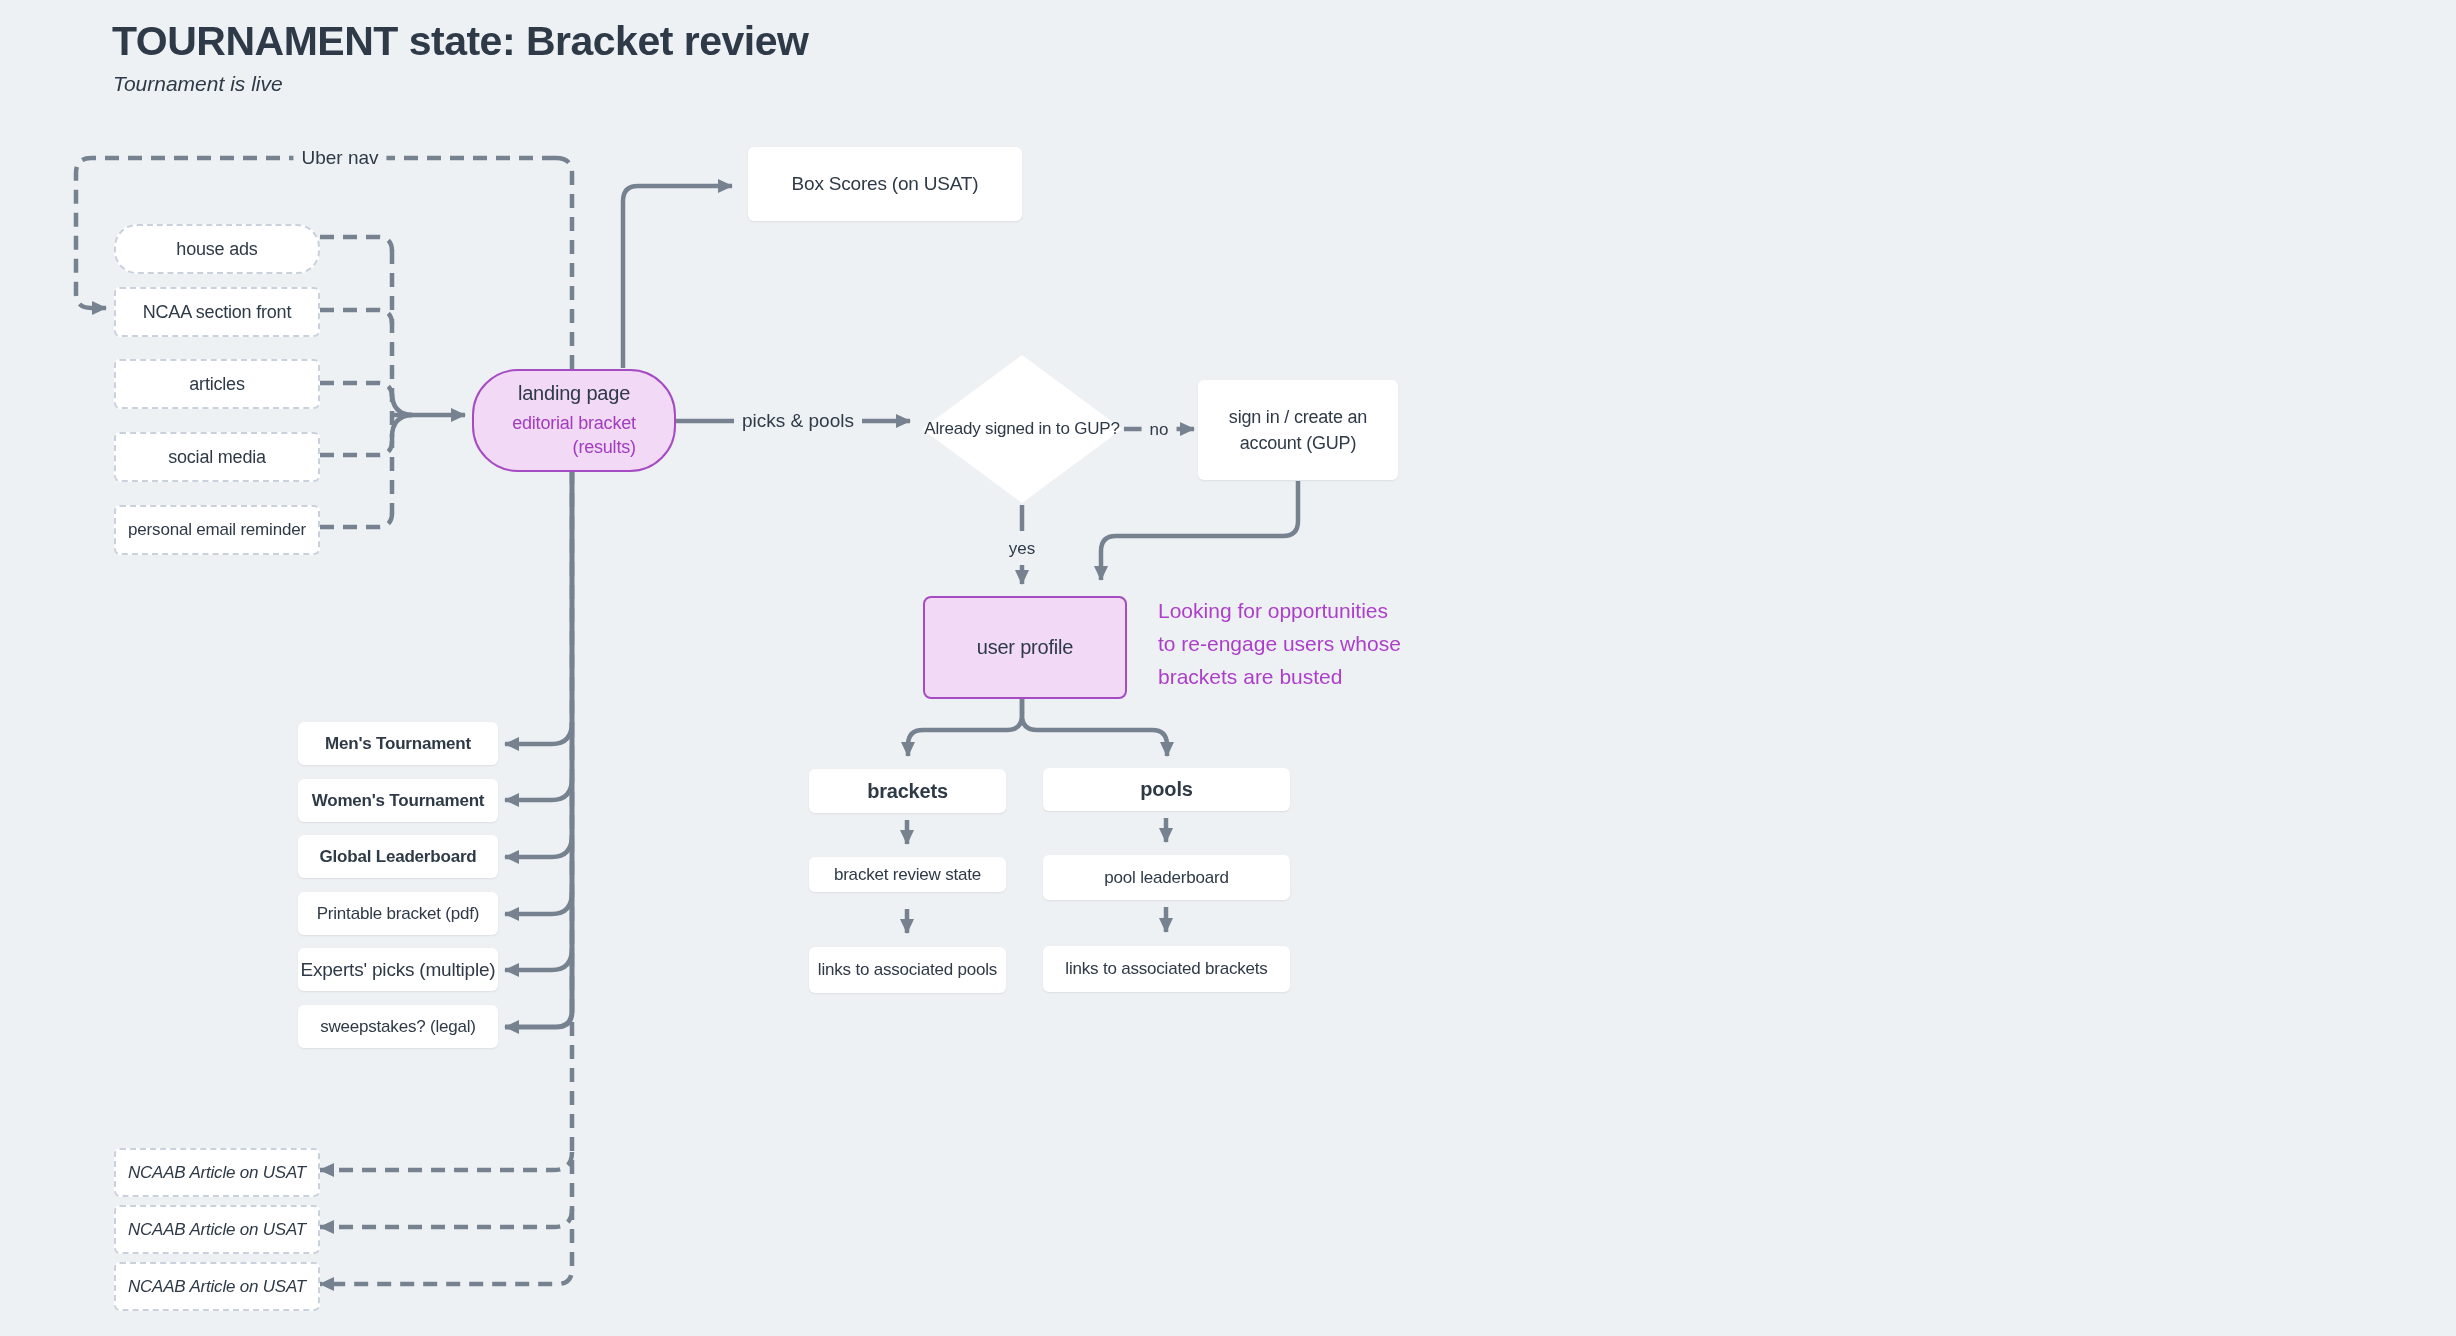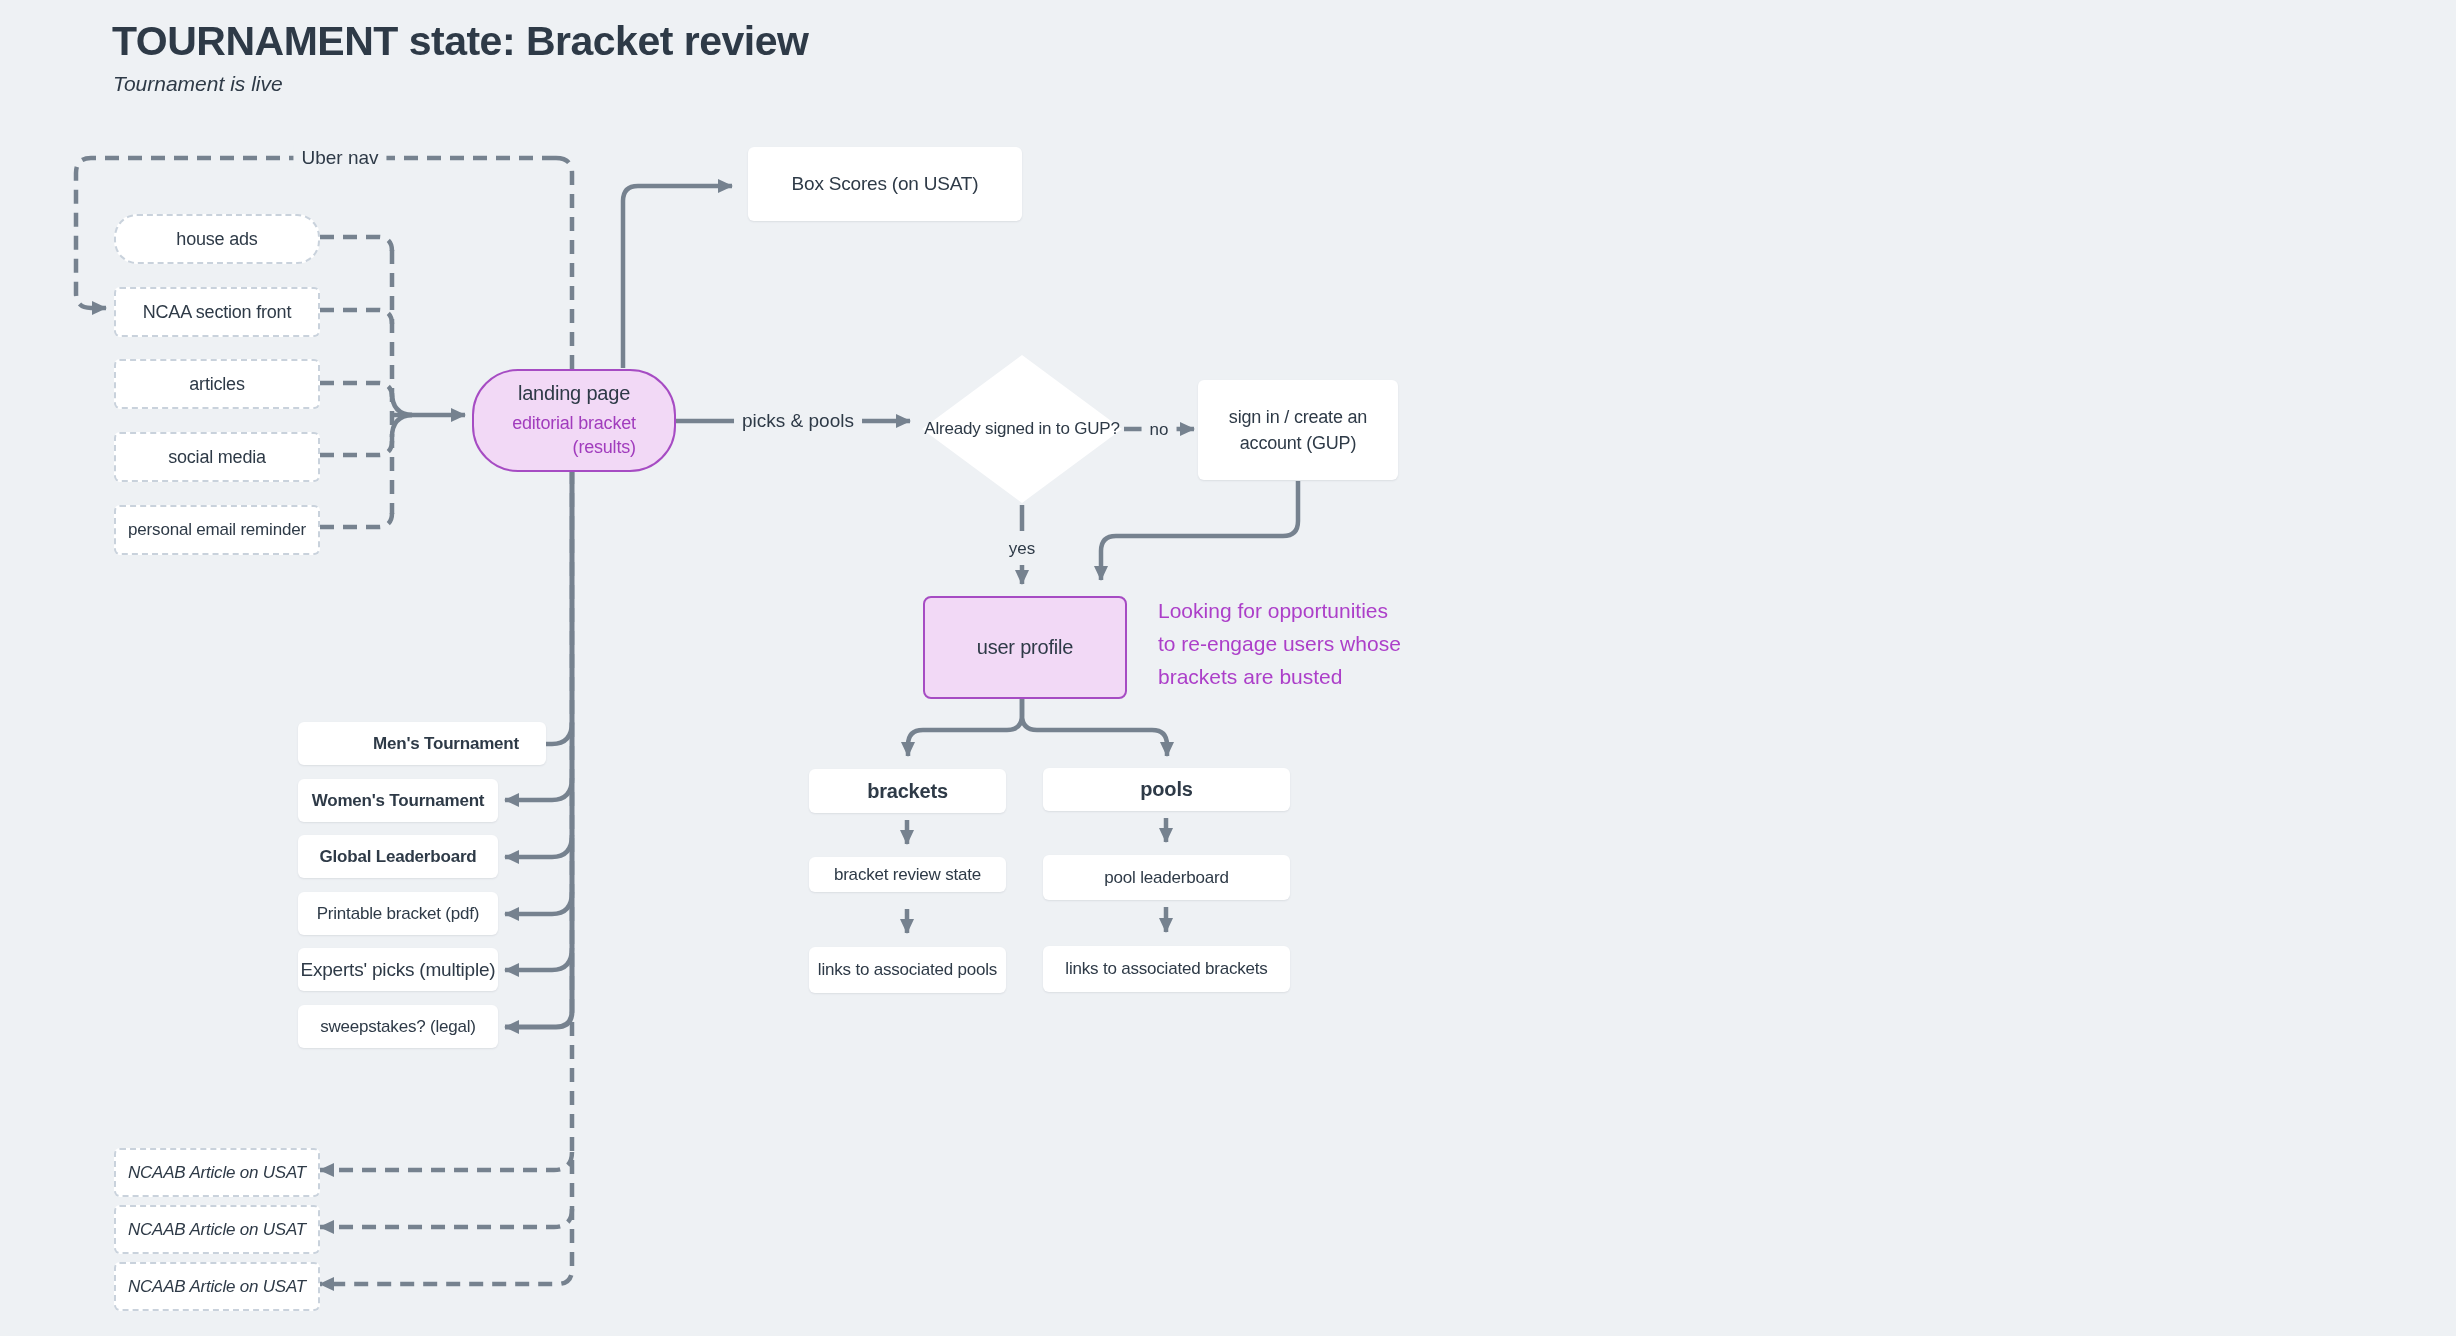--- a/index.html
+++ b/index.html
@@ -101,21 +101,21 @@
   </svg>
 
   <div class="page-title">TOURNAMENT state: Bracket review</div>
   <div class="page-subtitle">Tournament is live</div>
 
   <div class="edge-label" style="left:340px;top:158px;font-size:19px;">Uber nav</div>
   <div class="edge-label" style="left:798px;top:421px;font-size:19px;">picks &amp; pools</div>
   <div class="edge-label" style="left:1159px;top:430px;font-size:17px;">no</div>
   <div class="edge-label" style="left:1022px;top:549px;font-size:17px;">yes</div>
 
-  <div class="node dashedbox" style="left:114px;top:214px;width:202px;height:46px;border-radius:23px;">house ads</div>
+  <div class="node dashedbox" style="left:114px;top:224px;width:202px;height:46px;border-radius:23px;">house ads</div>
   <div class="node dashedbox" style="left:114px;top:287px;width:202px;height:46px;">NCAA section front</div>
   <div class="node dashedbox" style="left:114px;top:359px;width:202px;height:46px;">articles</div>
   <div class="node dashedbox" style="left:114px;top:432px;width:202px;height:46px;">social media</div>
   <div class="node dashedbox" style="left:114px;top:505px;width:202px;height:46px;font-size:17px;">personal email reminder</div>
 
   <div class="node pill" style="left:472px;top:369px;width:200px;height:99px;border-radius:46px;text-align:right;">
     <div class="pill-title">landing page</div>
     <div class="pill-sub">editorial bracket
 (results)</div>
   </div>
@@ -131,21 +131,21 @@
 account (GUP)</div>
 
   <div class="node pill" style="left:923px;top:596px;width:200px;height:99px;border-radius:8px;">
     <div class="pill-title">user profile</div>
   </div>
 
   <div class="annotation">Looking for opportunities
 to re-engage users whose
 brackets are busted</div>
 
-  <div class="node bold" style="left:298px;top:722px;width:200px;height:43px;font-size:17px;padding-left:48px;">Men's Tournament</div>
+  <div class="node bold" style="left:298px;top:722px;width:200px;height:43px;font-size:17px;">Men's Tournament</div>
   <div class="node bold" style="left:298px;top:779px;width:200px;height:43px;font-size:17px;">Women's Tournament</div>
   <div class="node bold" style="left:298px;top:835px;width:200px;height:43px;font-size:17px;">Global Leaderboard</div>
   <div class="node" style="left:298px;top:892px;width:200px;height:43px;font-size:17px;">Printable bracket (pdf)</div>
   <div class="node" style="left:298px;top:948px;width:200px;height:43px;font-size:19px;">Experts' picks (multiple)</div>
   <div class="node" style="left:298px;top:1005px;width:200px;height:43px;font-size:17px;">sweepstakes? (legal)</div>
 
   <div class="node bold" style="left:809px;top:769px;width:197px;height:44px;font-size:20px;">brackets</div>
   <div class="node" style="left:809px;top:857px;width:197px;height:35px;font-size:17px;">bracket review state</div>
   <div class="node" style="left:809px;top:947px;width:197px;height:46px;font-size:17px;">links to associated pools</div>
 

